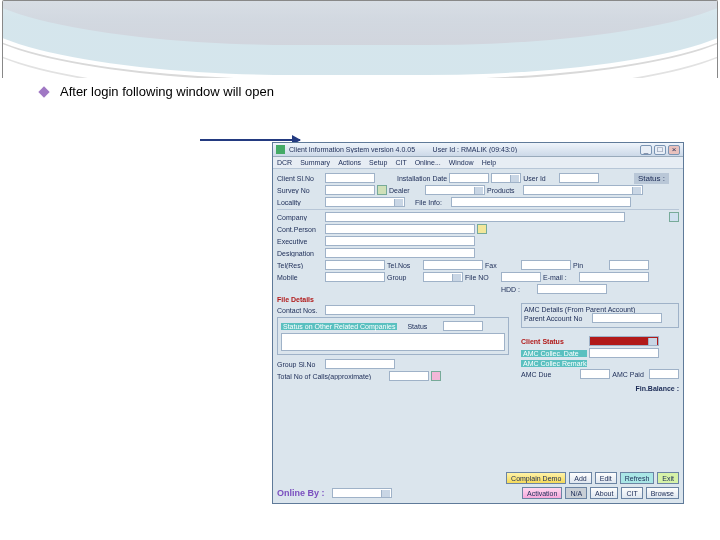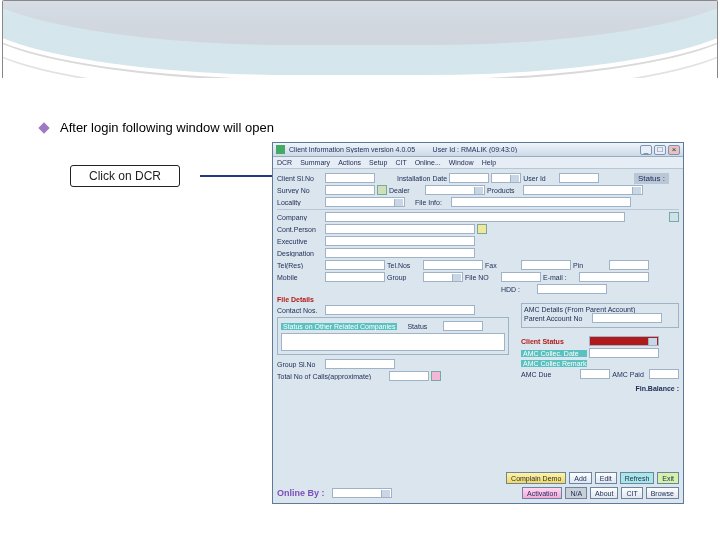--- a/index.html
+++ b/index.html
@@ -6,21 +6,21 @@
   body{width:720px;height:540px;background:#fff;font-family:Arial,Helvetica,sans-serif;font-size:10px;color:#222;position:relative;overflow:hidden;}
 
   
   .wave-outer{position:absolute;top:0;left:2px;right:2px;height:78px;border:1px solid #888;border-bottom:none;overflow:hidden;border-radius:2px 2px 0 0;}
   .wave{position:absolute;left:-40px;right:-40px;height:140px;border-radius:50%/60%;}
   .wave.red{top:-96px;background:linear-gradient(#fff,#f1bfc5);}
   .wave.blue{top:-66px;background:linear-gradient(#e7f1f5 0%,#c7dde6 60%,#c7dde6 100%);opacity:.75;}
   .wave.line1{top:-60px;border:2px solid #d9d9d9;background:transparent;}
   .wave.line2{top:-46px;border:2px solid #e2e2e2;background:transparent;}
 
-  .slide{position:absolute;top:0;left:0;right:0;bottom:0;padding:120px 40px 20px 40px;}
+  .slide{position:absolute;top:0;left:0;right:0;bottom:0;padding:84px 40px 20px 40px;}
 
   .bullet-line{display:flex;align-items:center;gap:8px;color:#000;}
   .dia{display:inline-block;width:8px;height:8px;background:#a078c4;transform:rotate(45deg);margin-right:4px;}
   .bullet-text{font-size:13px;}
 
   .callout-wrap{position:relative;margin-top:30px;height:22px;}
   .callout{position:absolute;left:30px;top:0;border:1px solid #222;border-radius:3px;padding:3px 18px;font-size:12px;background:#fff;}
   .arrow{position:absolute;left:160px;top:10px;width:100px;height:2px;background:#233a80;}
   .arrow:after{content:"";position:absolute;right:-1px;top:-4px;border-left:9px solid #233a80;border-top:5px solid transparent;border-bottom:5px solid transparent;}
 
@@ -83,21 +83,20 @@
 </div>
 
 <div class="slide">
 
   <div class="bullet-line">
     <span class="dia"></span>
     <span class="bullet-text">After login following window will open</span>
   </div>
 
   <div class="callout-wrap">
-    <div class="callout">Click on DCR</div>
     <div class="arrow"></div>
   </div>
 
   <div class="appwin">
 
     <div class="titlebar">
       <span class="ticon"></span>
       <span class="ttext">
         <span>Client Information System  version 4.0.05</span>
         &nbsp;&nbsp;&nbsp;&nbsp;&nbsp;&nbsp;&nbsp;

